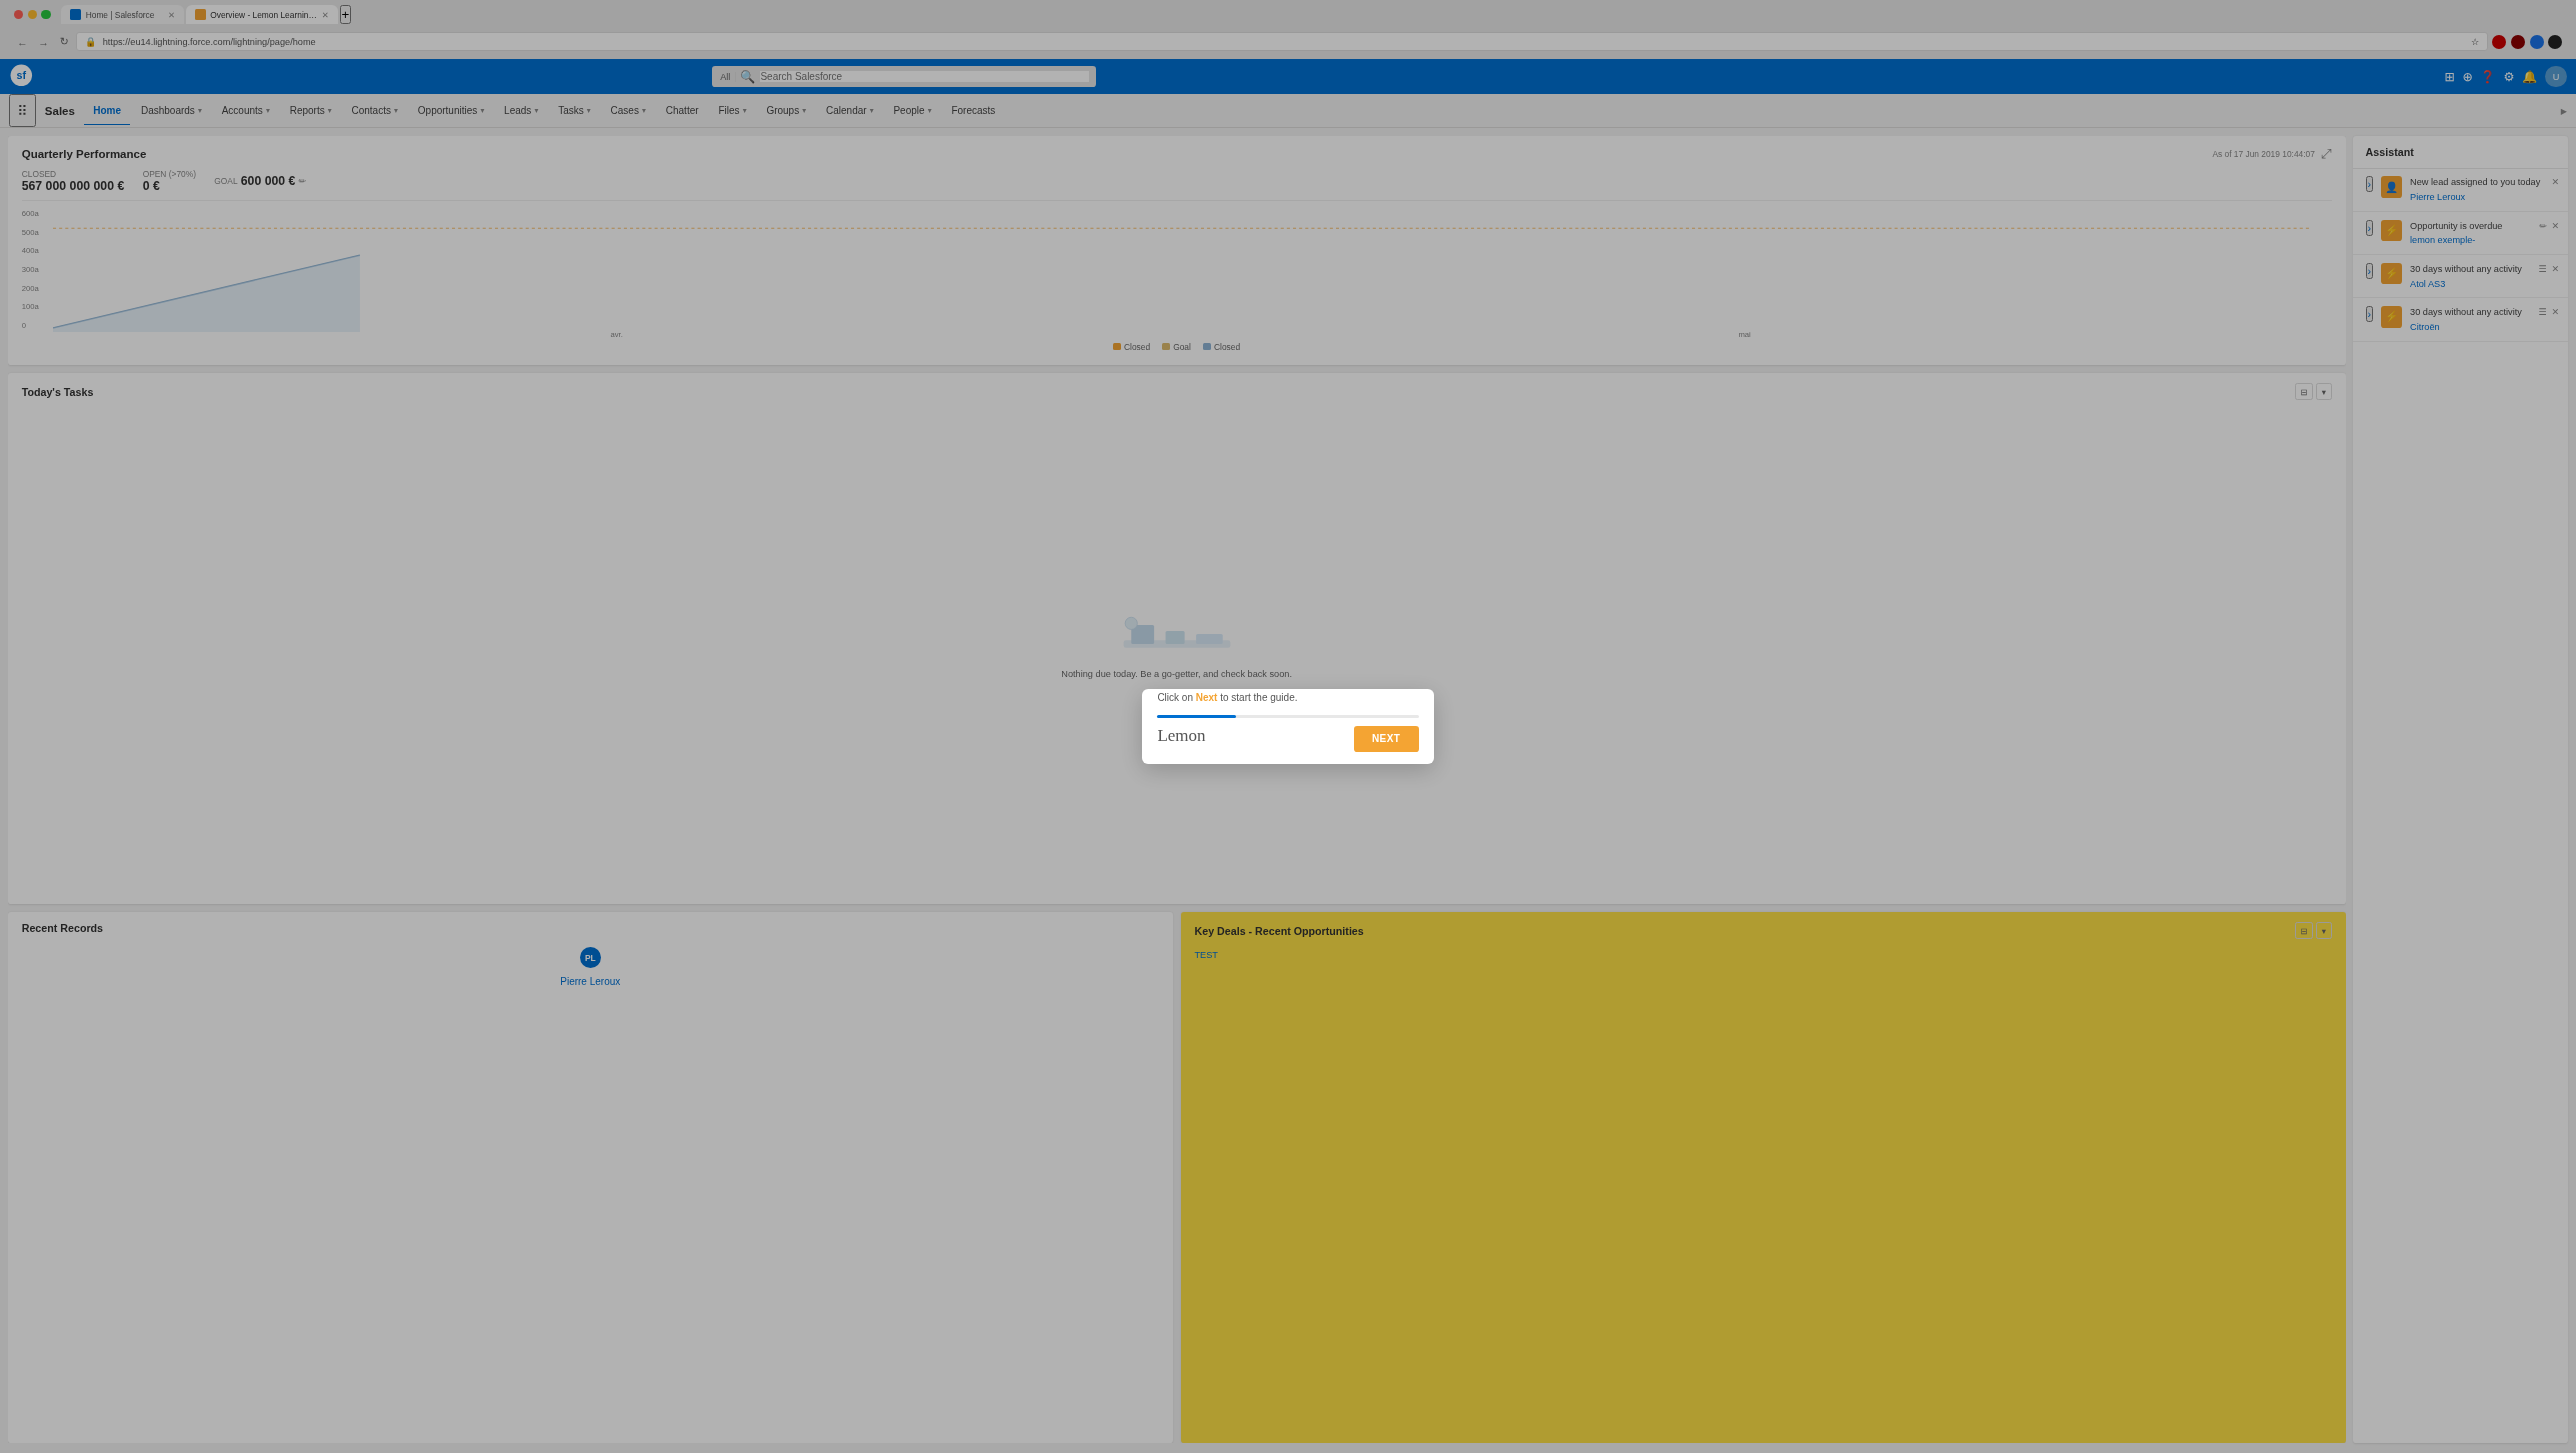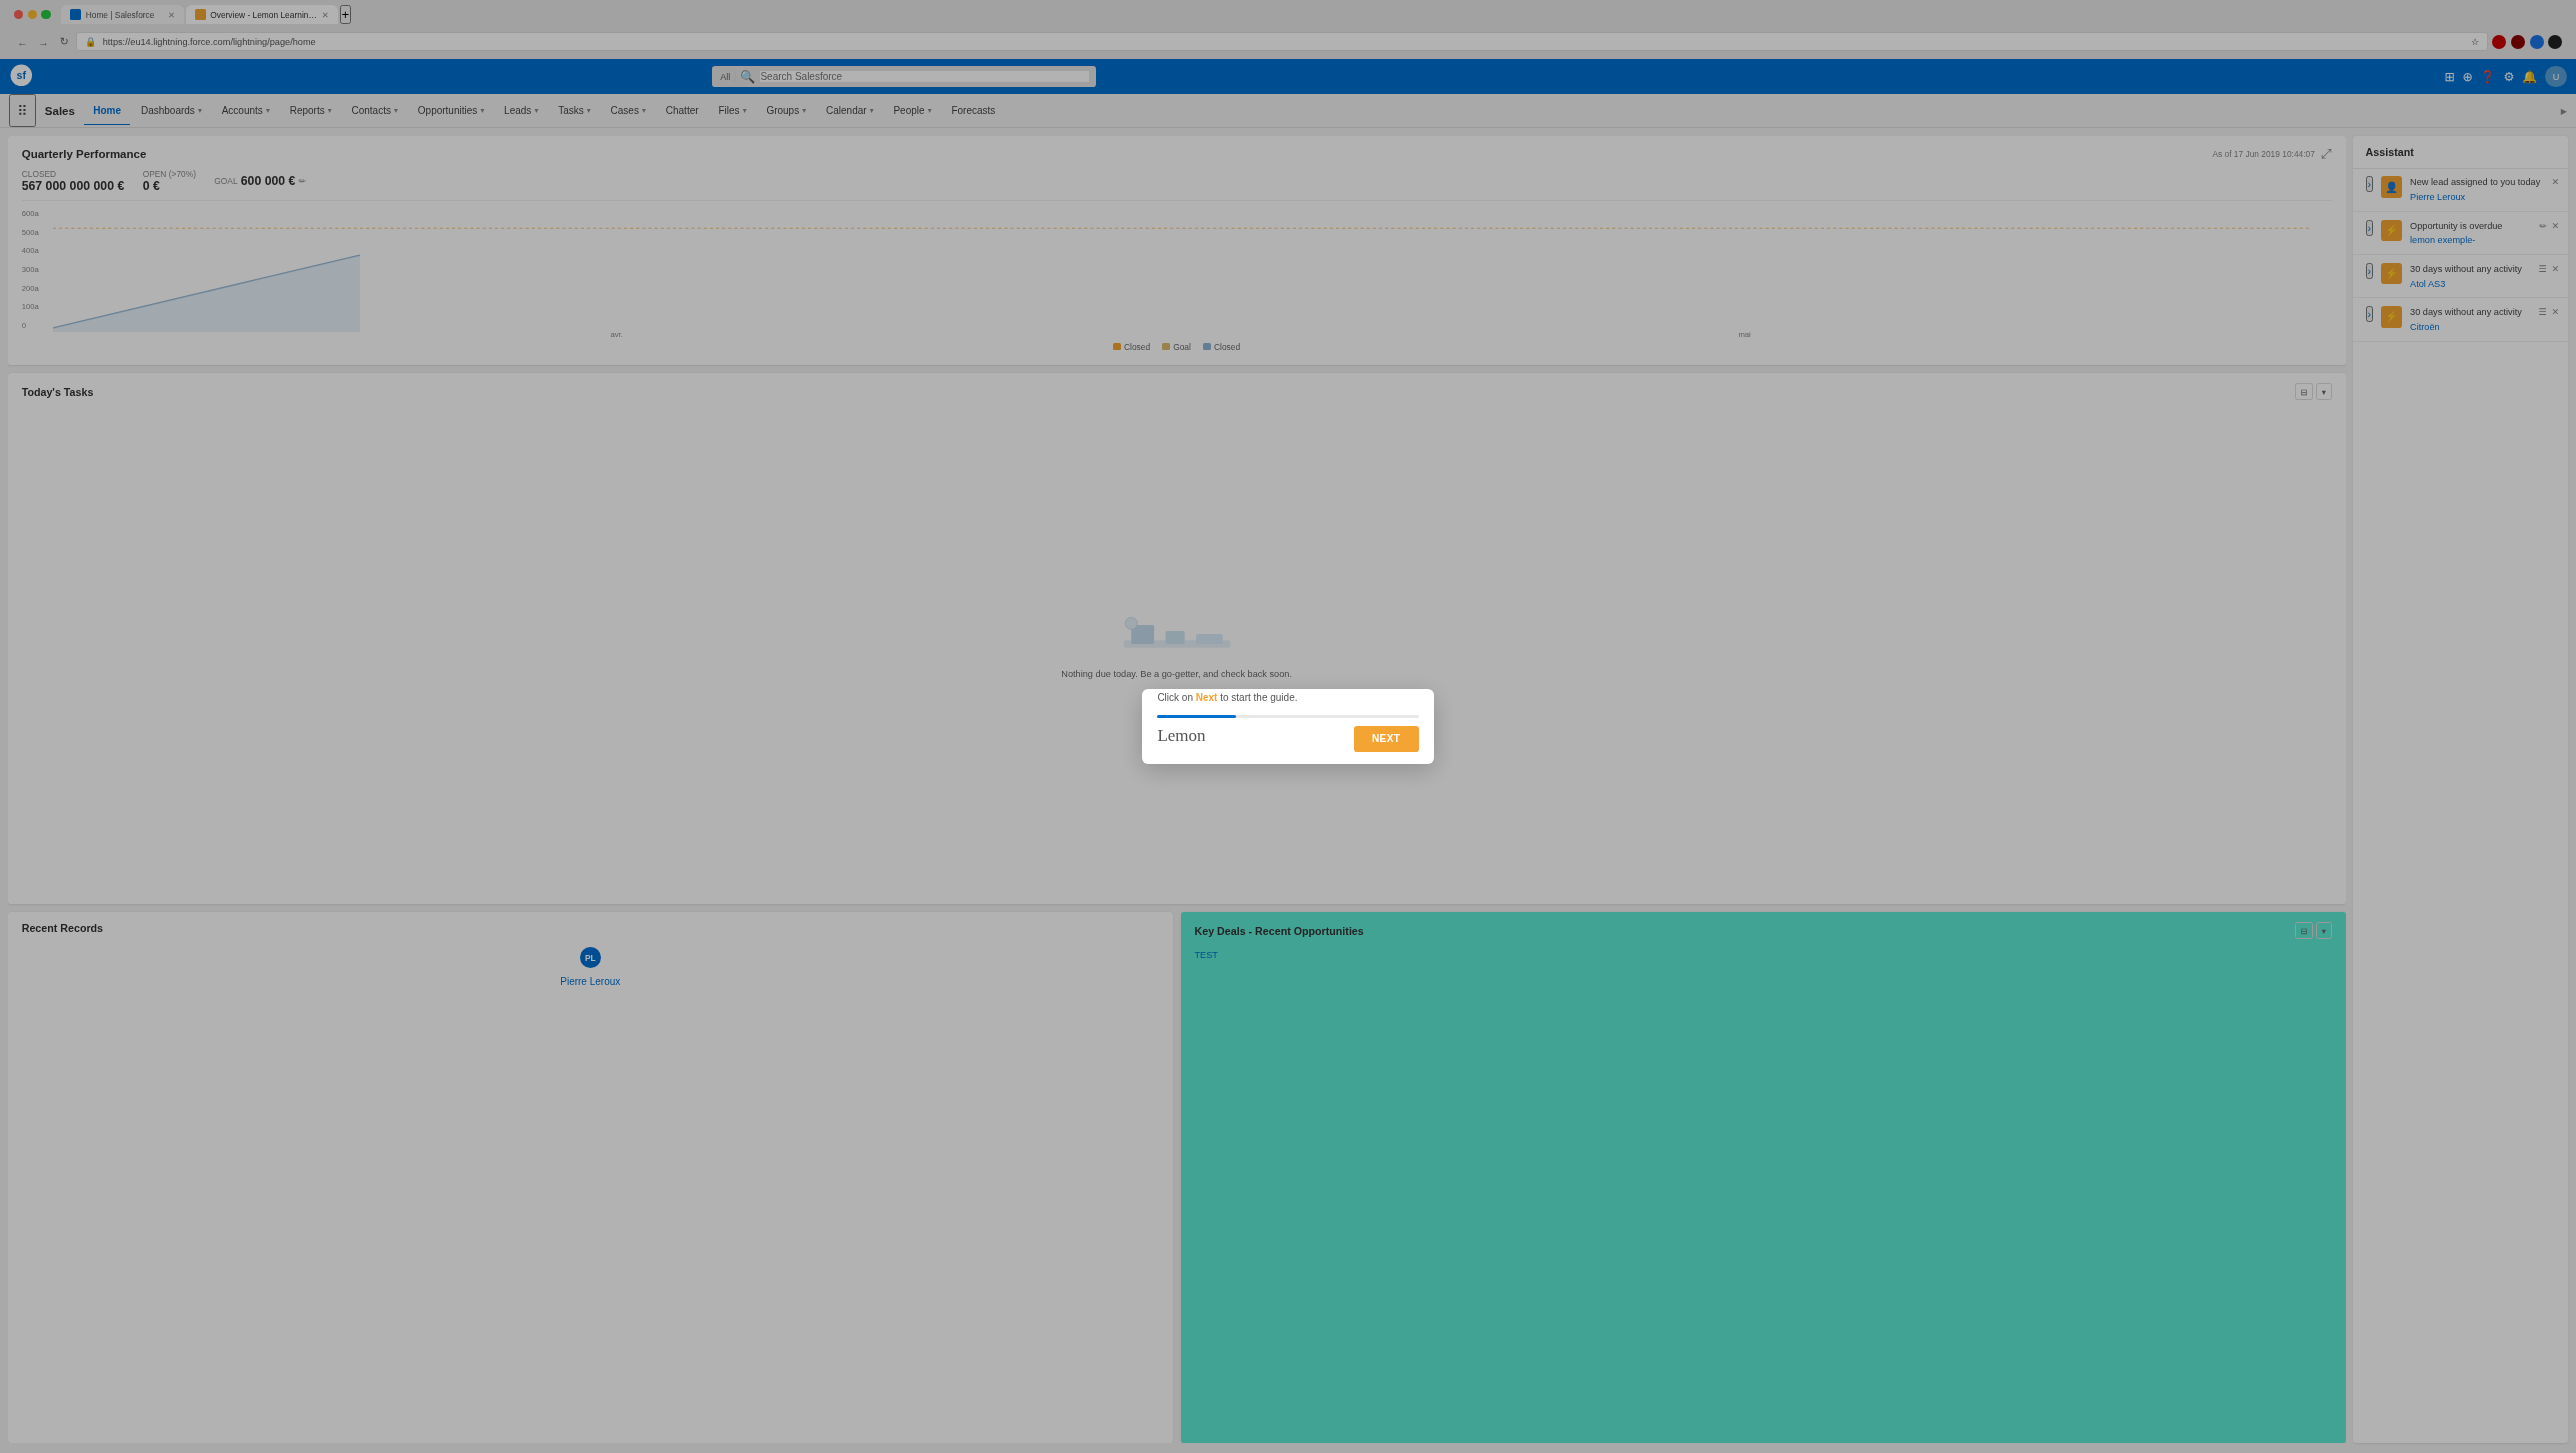--- a/index.html
+++ b/index.html
@@ -92,21 +92,21 @@
     
     .illus { opacity: 0.6; }
 
     
     .recent-section { background: #fff; border-radius: 3.1px; box-shadow: 0 0.8px 2.3px rgba(0,0,0,0.1); padding: 10.7px 14px; }
     .recent-title { font-size: 10.7px; font-weight: 600; color: #333; margin-bottom: 7.7px; }
     .recent-item { display: flex; align-items: center; gap: 7.7px; padding: 4.6px 0; flex-direction: column; }
     .recent-avatar { width: 21.5px; height: 21.5px; border-radius: 50%; background: #0070d2; display: flex; align-items: center; justify-content: center; color: white; font-size: 8.4px; font-weight: bold; }
     .recent-name { color: #0070d2; font-size: 10px; cursor: pointer; }
 
-    .key-deals-card { background: #5eead4; border-radius: 3.1px; box-shadow: 0 0.8px 2.3px rgba(0,0,0,0.1); flex: 1; padding: 10.7px 14px; }
+    .key-deals-card { background: #fde047; border-radius: 3.1px; box-shadow: 0 0.8px 2.3px rgba(0,0,0,0.1); flex: 1; padding: 10.7px 14px; }
     .key-deals-header { display: flex; align-items: center; justify-content: space-between; margin-bottom: 7.7px; }
     .key-deals-title { font-size: 10.7px; font-weight: 600; color: #333; }
 
     .filter-icons { display: flex; gap: 3.1px; }
     .filter-icon-btn { background: none; border: 0.8px solid #ddd; border-radius: 2.3px; padding: 2.3px 4.6px; font-size: 8.4px; color: #666; cursor: pointer; }
 
     
     ::-webkit-scrollbar { width: 4.6px; }
     ::-webkit-scrollbar-track { background: #f1f1f1; }
     ::-webkit-scrollbar-thumb { background: #ccc; }

